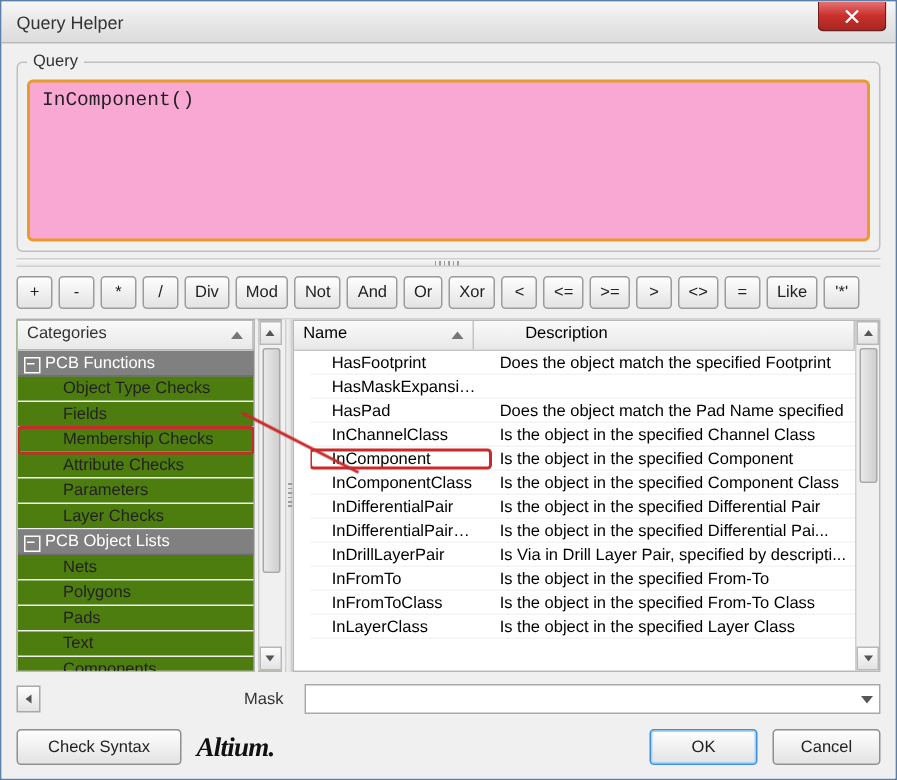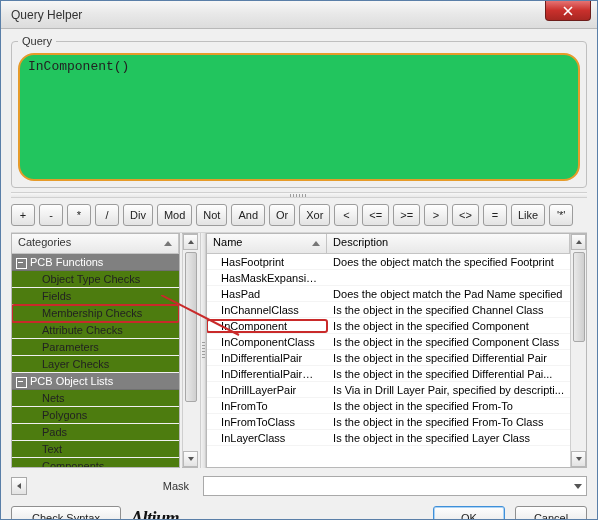--- a/index.html
+++ b/index.html
@@ -53,23 +53,23 @@
     padding: 6px;
     background: #f0f0f0;
   }
   fieldset.query legend {
     font-size: 11px;
     color: #333;
     padding: 0 4px;
   }
   .query-box {
     border: 2px solid #e69b2a;
-    border-radius: 16px;
-    background: #22c55e;
-    height: 128px;
+    border-radius: 4px;
+    background: #f9a8d4;
+    height: 108px;
     padding: 4px 8px;
     font-family: "Courier New", monospace;
     font-size: 13px;
     color: #222;
     overflow: auto;
   }
 
   .divider-h {
     height: 6px;
     margin: 4px 0 2px 0;
@@ -219,23 +219,24 @@
     border-right:1px solid #c4c4c4;
     position:relative;
   }
   .right-head .th.name{ width:120px; }
   .right-head .th.name::after{
     content:"";
     position:absolute; right:6px; top:7px;
     width:0;height:0;
     border-left:4px solid transparent;border-right:4px solid transparent;border-bottom:5px solid #777;
   }
-  .right-head .th.desc{ flex:1; }
+  .right-head .th.desc{ flex:1;margin-left:28px; }
   .rows{
     overflow:hidden;
+    margin-left:11px;
   }
   .row{
     display:flex;
     height:16px;
     align-items:center;
     border-bottom:1px solid #f4f4f4;
   }
   .row.sel .cell.name{
     outline:2px solid #c92a2a;
     outline-offset:-1px;

